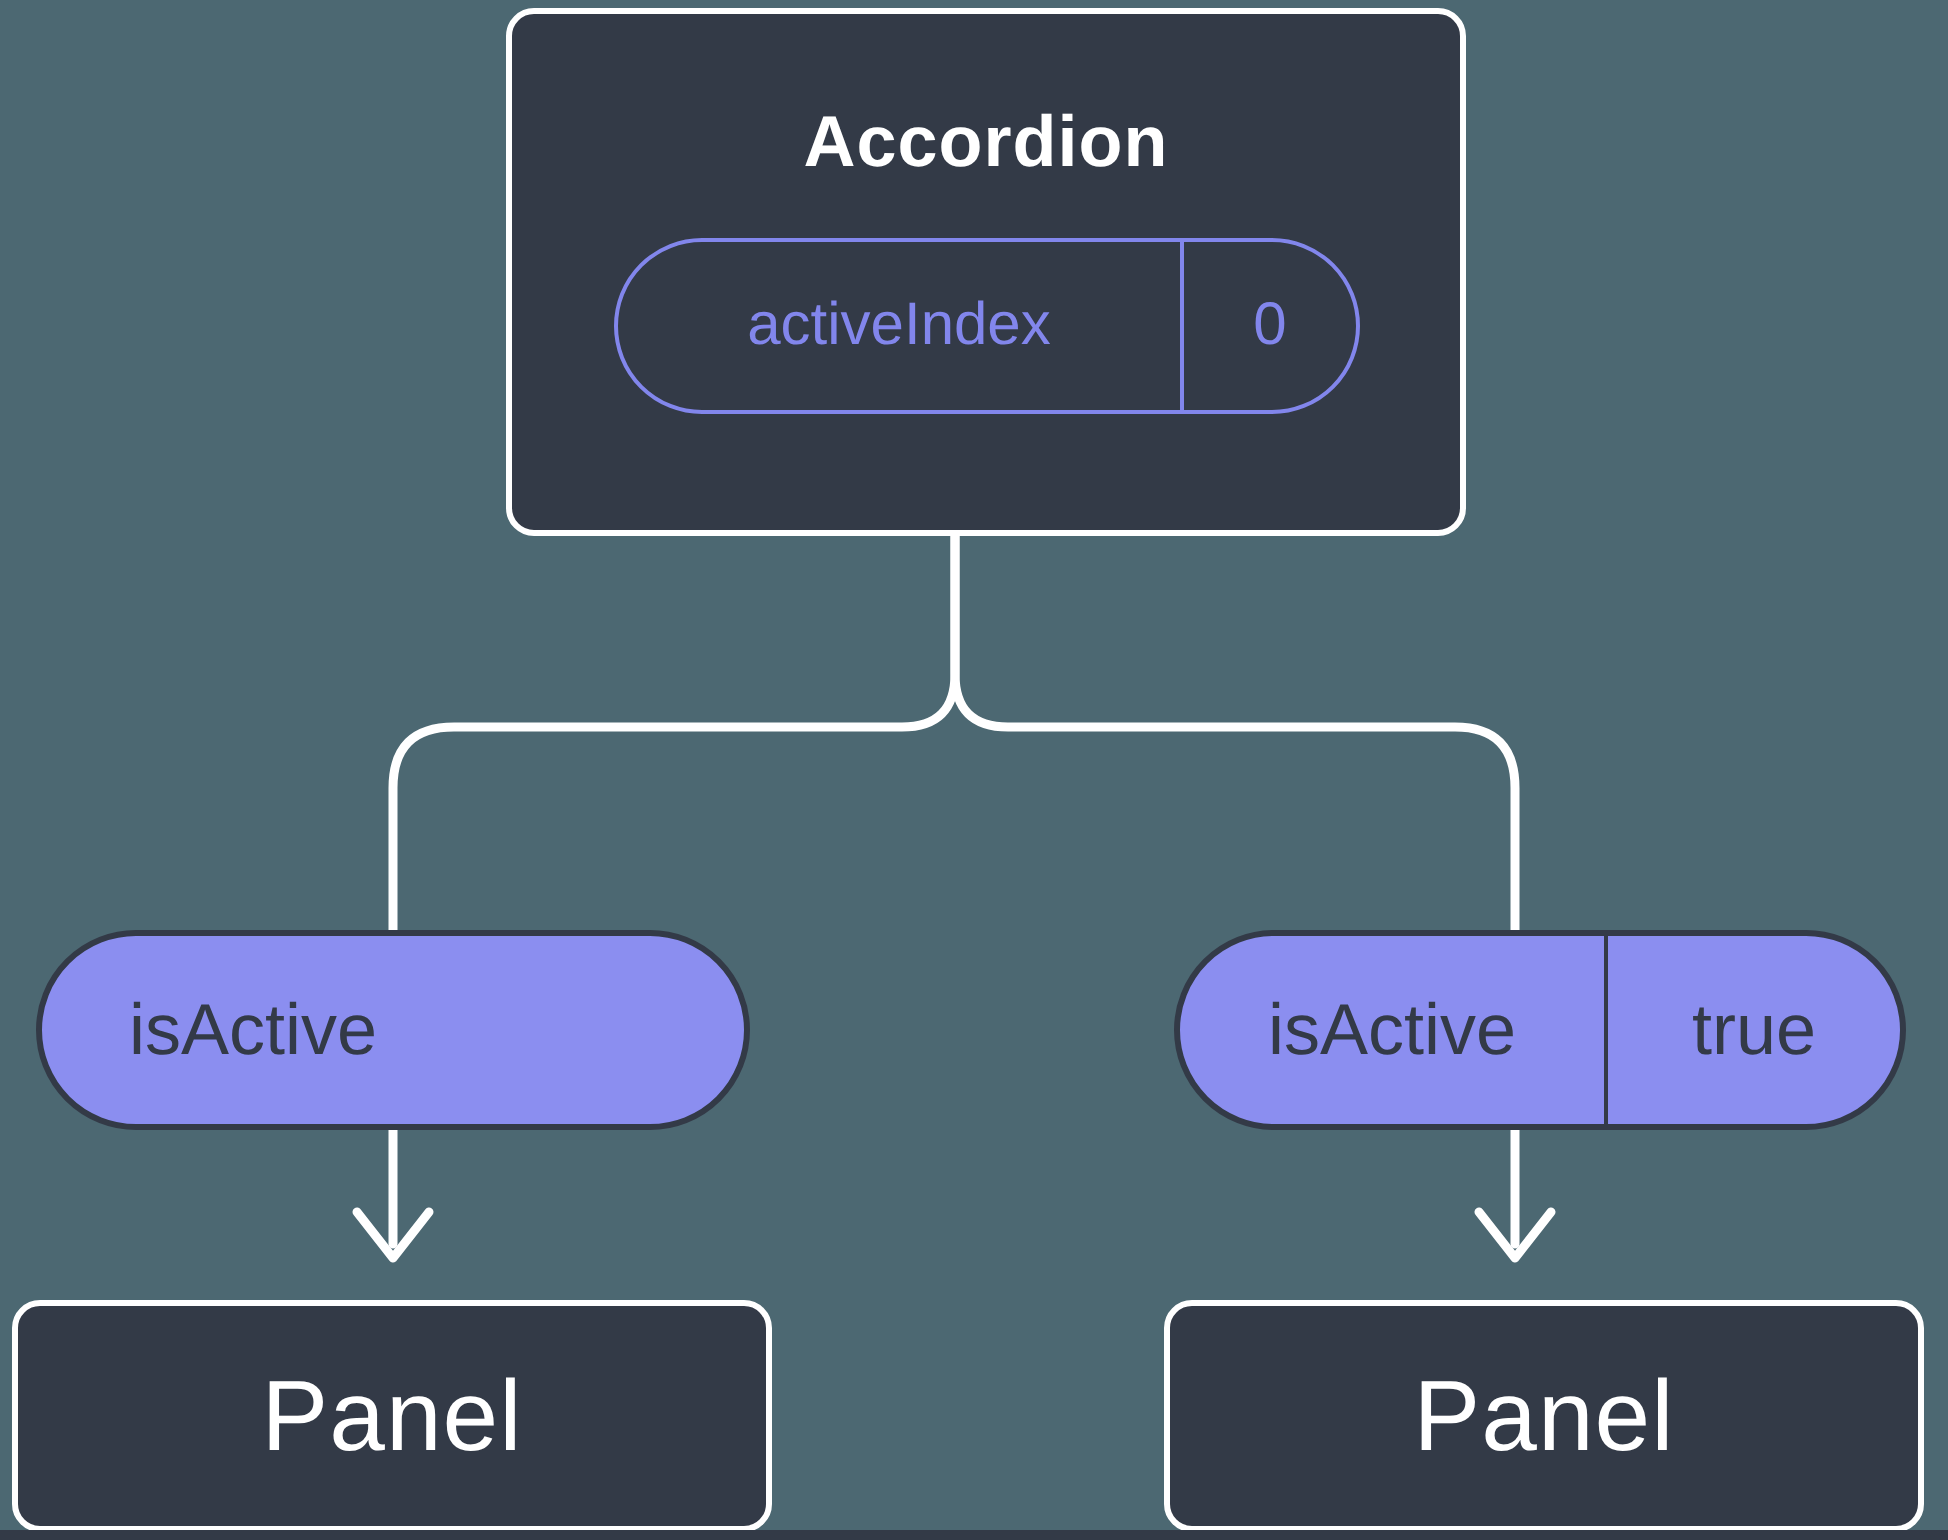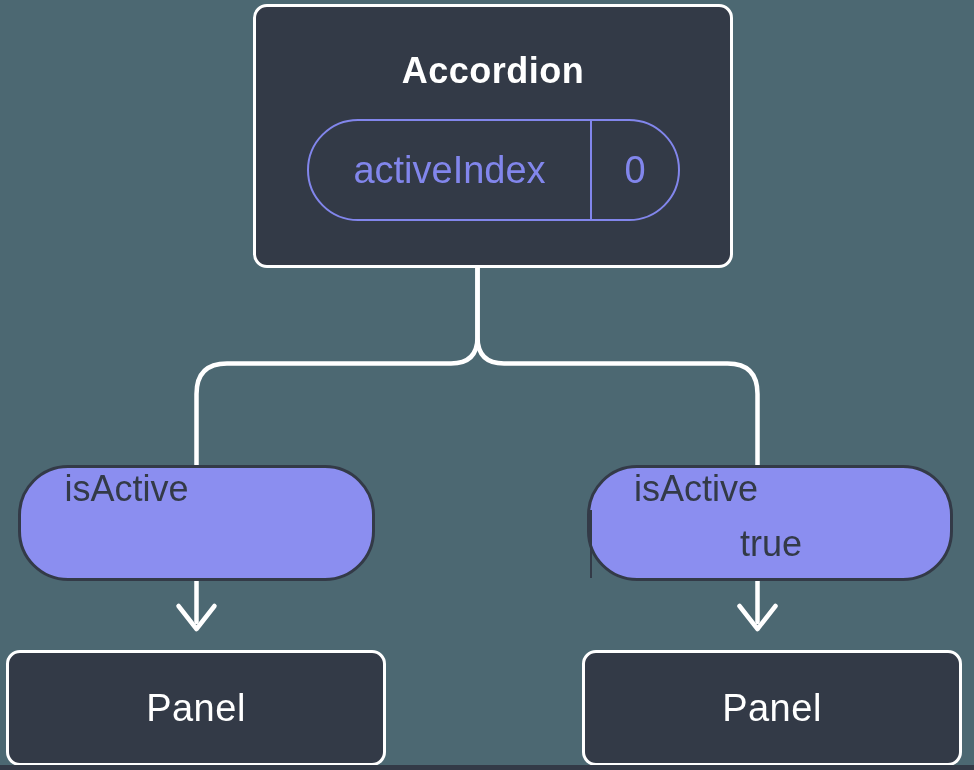--- a/index.html
+++ b/index.html
@@ -25,48 +25,48 @@
     position:absolute;left:253px;top:4px;width:480px;height:264px;
     box-sizing:border-box;background:var(--node);
     border:3px solid var(--white);border-radius:14px;z-index:2;
   }
   .root-title{
     margin-top:44px;text-align:center;
     color:var(--white);font-size:36px;font-weight:600;line-height:40px;
     letter-spacing:.5px;
   }
   .state-pill{
-    position:absolute;left:51px;top:112px;width:373px;height:102px;
+    position:absolute;left:51px;top:112px;width:373px;height:88px;
     box-sizing:border-box;border:2.5px solid var(--accent);
     border-radius:51px;display:flex;align-items:stretch;
-    color:var(--accent);font-size:38px;font-weight:400;
+    color:var(--accent);font-size:30px;font-weight:400;
   }
   .state-pill .seg{display:flex;align-items:center;justify-content:center;}
   .state-pill .seg.key{width:281px;}
   .state-pill .seg.val{flex:1;border-left:2.5px solid var(--accent);}
 
   .prop-pill{
-    position:absolute;top:465px;height:116px;box-sizing:border-box;
+    position:absolute;top:465px;height:100px;box-sizing:border-box;
     background:var(--pillfill);border:3px solid var(--node);
     border-radius:50px;display:flex;align-items:stretch;
-    color:var(--node);font-size:36px;font-weight:400;z-index:2;flex-direction:column;
+    color:var(--node);font-size:36px;font-weight:400;z-index:2;
   }
   .prop-pill .seg{display:flex;align-items:center;justify-content:center;}
   .prop-pill .seg.val{flex:1;border-left:2.5px solid var(--node);}
   .prop-pill.p-left{left:18px;width:357px;}
   .prop-pill.p-left .seg.key{width:211px;}
   .prop-pill.p-right{left:587px;width:366px;}
   .prop-pill.p-right .seg.key{width:212px;}
 
   .panel-box{
     position:absolute;top:650px;width:380px;height:116px;
     box-sizing:border-box;background:var(--node);
     border:3px solid var(--white);border-radius:14px;
     display:flex;align-items:center;justify-content:center;
-    color:var(--white);font-size:38px;font-weight:500;z-index:2;
+    color:var(--white);font-size:50px;font-weight:500;z-index:2;
     letter-spacing:.5px;
   }
   .panel-box.p-left{left:6px;}
   .panel-box.p-right{left:582px;}
 
   .bottom-strip{
     position:absolute;left:0;bottom:0;width:974px;height:5px;
     background:var(--node);z-index:3;
   }
 </style>

